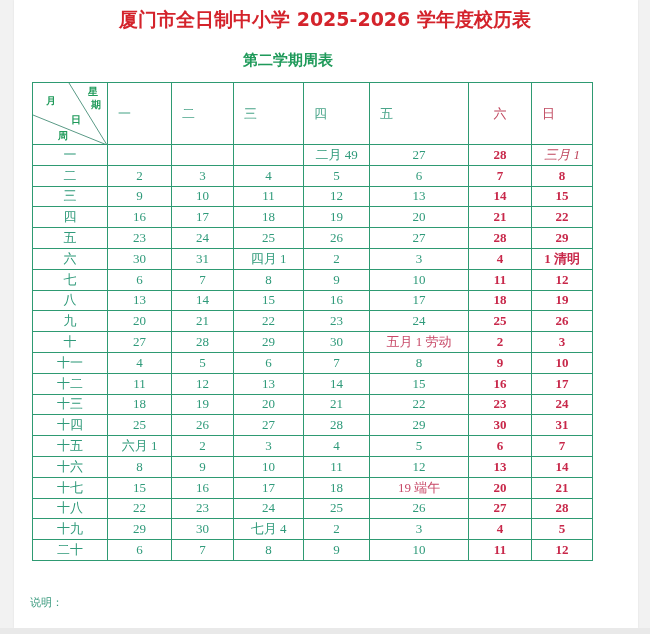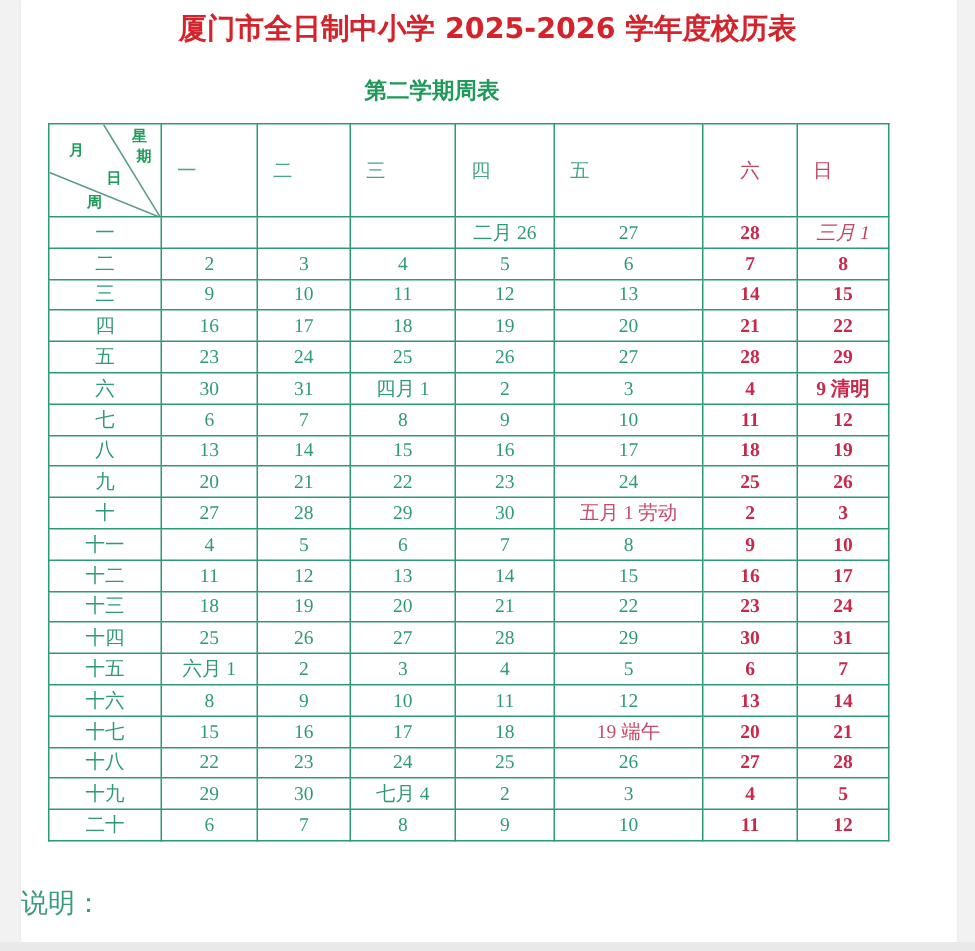--- a/index.html
+++ b/index.html
@@ -93,24 +93,24 @@
     .corner-label {
       position: absolute;
       font-family: "DejaVu Sans", sans-serif;
       font-weight: bold;
       font-size: 10px;
       color: #1f9a5a;
       line-height: 11px;
     }
     .notes {
       position: absolute;
-      left: 14px;
+      left: 30px;
       top: 592px;
       font-family: "Liberation Serif", "DejaVu Serif", serif;
-      font-size: 18px;
+      font-size: 11px;
       color: #3a9a7e;
       line-height: 20px;
     }
     .bottom-bar {
       position: absolute;
       left: 0;
       top: 628px;
       width: 650px;
       height: 6px;
       background: #e9e9e9;
@@ -154,21 +154,21 @@
       <td>四</td>
       <td>五</td>
       <td class="wk-sat">六</td>
       <td class="wk-sun">日</td>
     </tr>
   <tr>
         <td>一</td>
         <td></td>
         <td></td>
         <td></td>
-        <td>二月 26</td>
+        <td>二月 49</td>
         <td>27</td>
         <td class="red">28</td>
         <td class="sun-month">三月 1</td>
       </tr>
       <tr>
         <td>二</td>
         <td>2</td>
         <td>3</td>
         <td>4</td>
         <td>5</td>
@@ -207,21 +207,21 @@
         <td class="red">29</td>
       </tr>
       <tr>
         <td>六</td>
         <td>30</td>
         <td>31</td>
         <td>四月 1</td>
         <td>2</td>
         <td>3</td>
         <td class="red">4</td>
-        <td class="red">9 清明</td>
+        <td class="red">1 清明</td>
       </tr>
       <tr>
         <td>七</td>
         <td>6</td>
         <td>7</td>
         <td>8</td>
         <td>9</td>
         <td>10</td>
         <td class="red">11</td>
         <td class="red">12</td>

